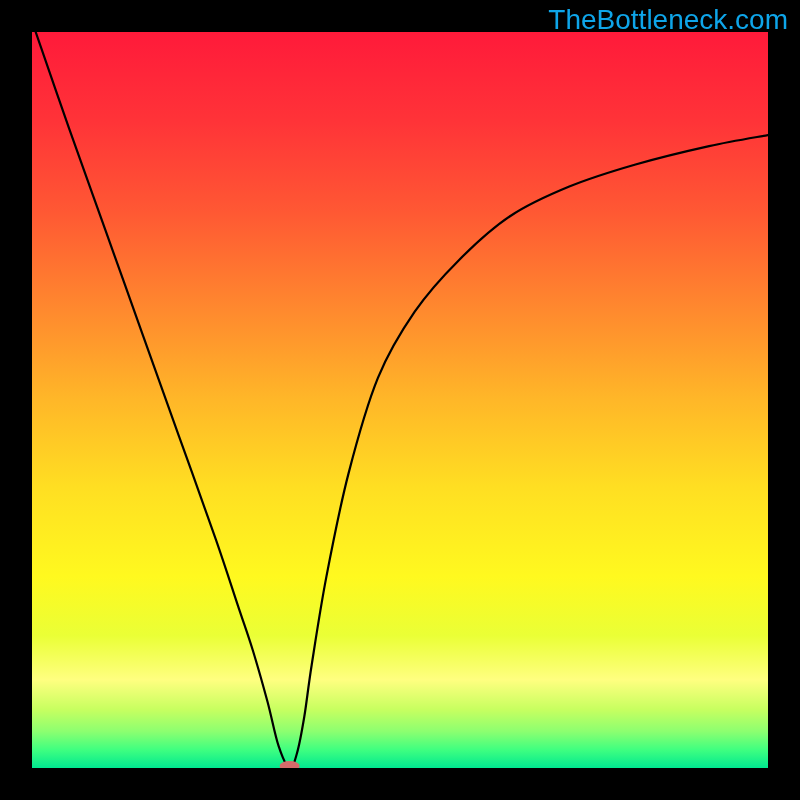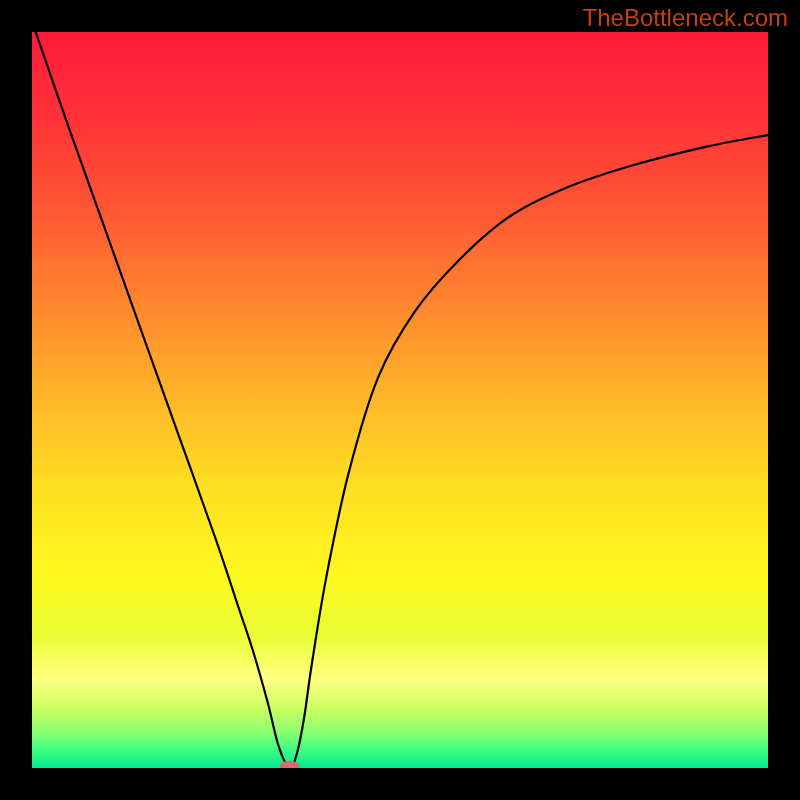--- a/index.html
+++ b/index.html
@@ -9,22 +9,22 @@
     height: 800px;
     background: #000;
     font-family: Arial, Helvetica, sans-serif;
     position: relative;
     overflow: hidden;
   }
   .attribution {
     position: absolute;
     top: 4px;
     right: 12px;
-    color: #c2410c;
-    font-size: 24px;
+    color: #0ea5e9;
+    font-size: 28px;
     font-weight: 400;
     letter-spacing: 0px;
     z-index: 10;
   }
   .plot-area {
     position: absolute;
     left: 32px;
     top: 32px;
     width: 736px;
     height: 736px;

